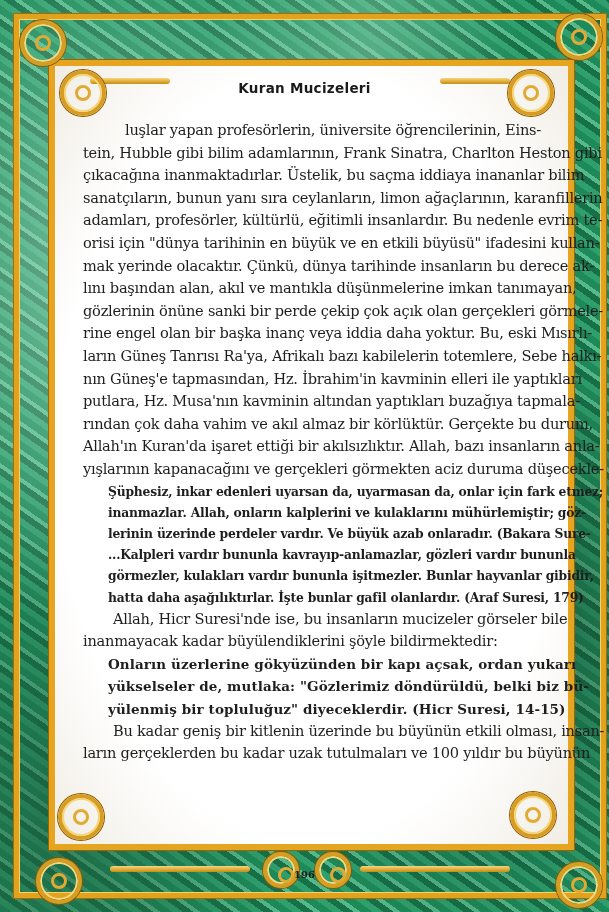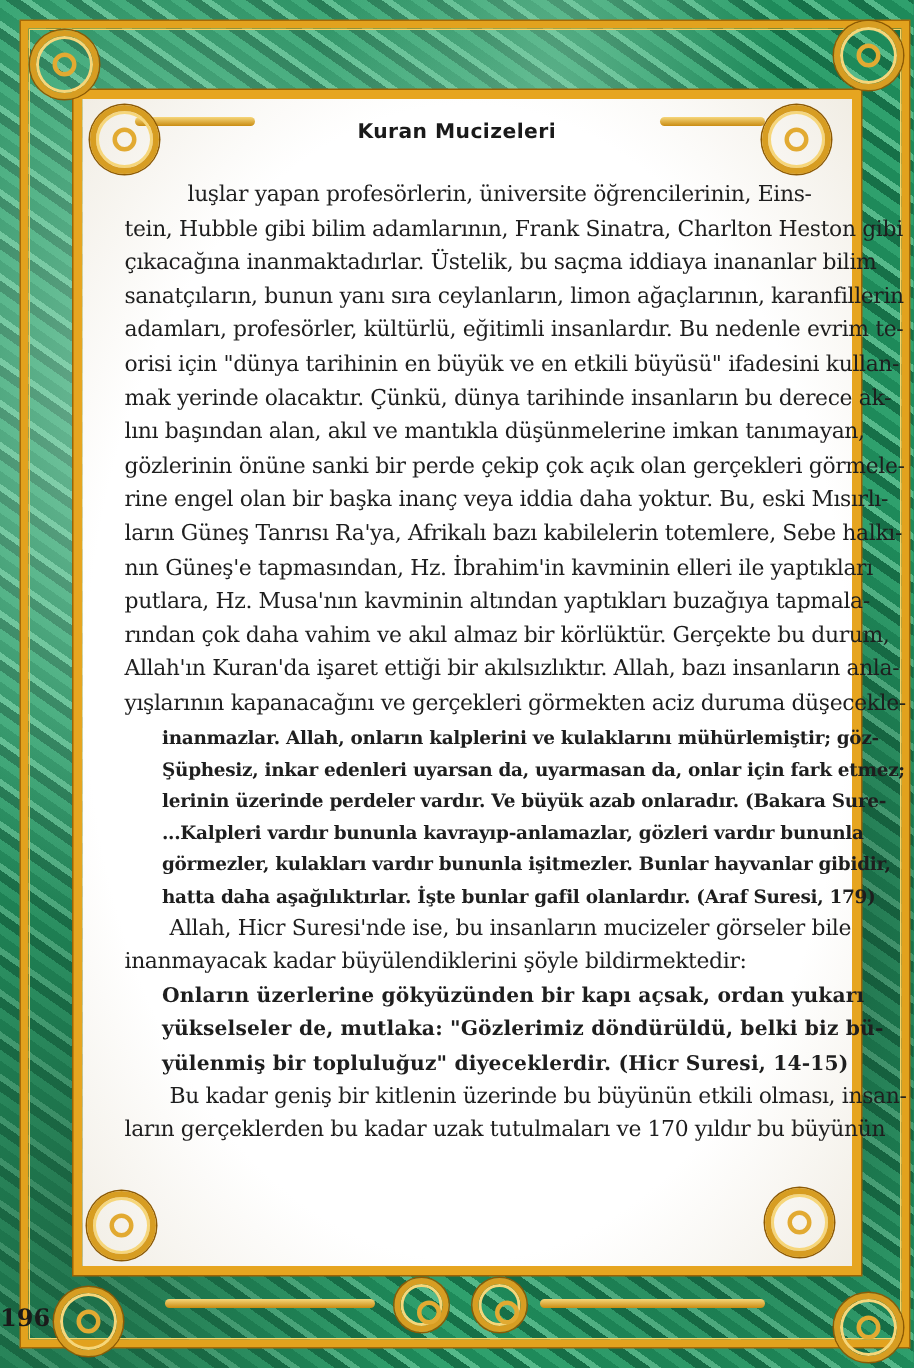--- a/index.html
+++ b/index.html
@@ -79,23 +79,23 @@
   .line.indent { padding-left: 30px; }
   .quote .line {
     padding-left: 25px; font-weight: bold; font-size: 12.3px; line-height: 21.2px;
     letter-spacing: -0.2px;
   }
   .quote2 .line {
     padding-left: 25px; font-weight: bold; font-size: 13.5px; line-height: 22.3px;
     letter-spacing: 0.1px;
   }
   .page-number {
-    position: absolute; left: 0; right: 0; top: 869px; 
+    position: absolute; left: 0; right: 0; top: 869px; text-align: center;
     font-family: "DejaVu Serif", "Liberation Serif", serif;
-    font-weight: bold; font-size: 16px; color: #1a1a1a;
+    font-weight: bold; font-size: 10px; color: #1a1a1a;
   }
 </style>
 </head>
 <body>
 
 <div class="frame outer-gold"></div>
 <div class="frame inner-gold"></div>
 <div class="page"></div>
 
 <div class="scroll-bar sb1"></div>
@@ -129,35 +129,35 @@
       <span class="line">gözlerinin önüne sanki bir perde çekip çok açık olan gerçekleri görmele-</span>
       <span class="line">rine engel olan bir başka inanç veya iddia daha yoktur. Bu, eski Mısırlı-</span>
       <span class="line">ların Güneş Tanrısı Ra'ya, Afrikalı bazı kabilelerin totemlere, Sebe halkı-</span>
       <span class="line">nın Güneş'e tapmasından, Hz. İbrahim'in kavminin elleri ile yaptıkları</span>
       <span class="line">putlara, Hz. Musa'nın kavminin altından yaptıkları buzağıya tapmala-</span>
       <span class="line">rından çok daha vahim ve akıl almaz bir körlüktür. Gerçekte bu durum,</span>
       <span class="line">Allah'ın Kuran'da işaret ettiği bir akılsızlıktır. Allah, bazı insanların anla-</span>
       <span class="line">yışlarının kapanacağını ve gerçekleri görmekten aciz duruma düşecekle-</span>
     </div>
   <div class="quote" id="q1">
+      <span class="line">Şüphesiz, inkar edenleri uyarsan da, uyarmasan da, onlar için fark etmez;</span>
       <span class="line">inanmazlar. Allah, onların kalplerini ve kulaklarını mühürlemiştir; göz-</span>
-      <span class="line">Şüphesiz, inkar edenleri uyarsan da, uyarmasan da, onlar için fark etmez;</span>
       <span class="line">lerinin üzerinde perdeler vardır. Ve büyük azab onlaradır. (Bakara Sure-</span>
       <span class="line">...Kalpleri vardır bununla kavrayıp-anlamazlar, gözleri vardır bununla</span>
       <span class="line">görmezler, kulakları vardır bununla işitmezler. Bunlar hayvanlar gibidir,</span>
       <span class="line last">hatta daha aşağılıktırlar. İşte bunlar gafil olanlardır. (Araf Suresi, 179)</span>
     </div>
   <div id="p2">
       <span class="line indent">Allah, Hicr Suresi'nde ise, bu insanların mucizeler görseler bile</span>
       <span class="line last">inanmayacak kadar büyülendiklerini şöyle bildirmektedir:</span>
     </div>
   <div class="quote2" id="q2">
       <span class="line">Onların üzerlerine gökyüzünden bir kapı açsak, ordan yukarı</span>
       <span class="line">yükselseler de, mutlaka: "Gözlerimiz döndürüldü, belki biz bü-</span>
       <span class="line last">yülenmiş bir topluluğuz" diyeceklerdir. (Hicr Suresi, 14-15)</span>
     </div>
   <div id="p3">
       <span class="line indent">Bu kadar geniş bir kitlenin üzerinde bu büyünün etkili olması, insan-</span>
-      <span class="line">ların gerçeklerden bu kadar uzak tutulmaları ve 170 yıldır bu büyünün</span>
+      <span class="line">ların gerçeklerden bu kadar uzak tutulmaları ve 100 yıldır bu büyünün</span>
     </div>
 </div>
 
 <div class="page-number">196</div>
 
 </body></html>

